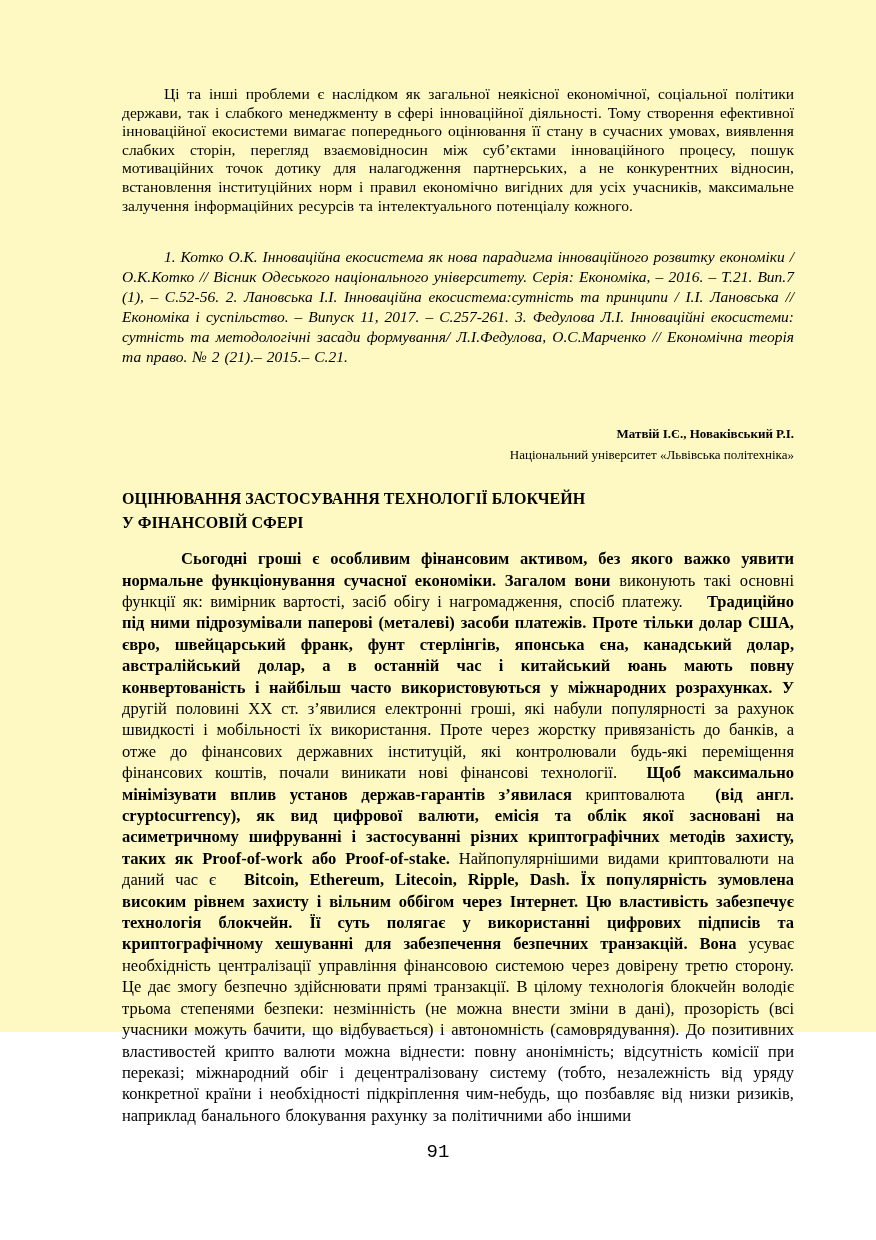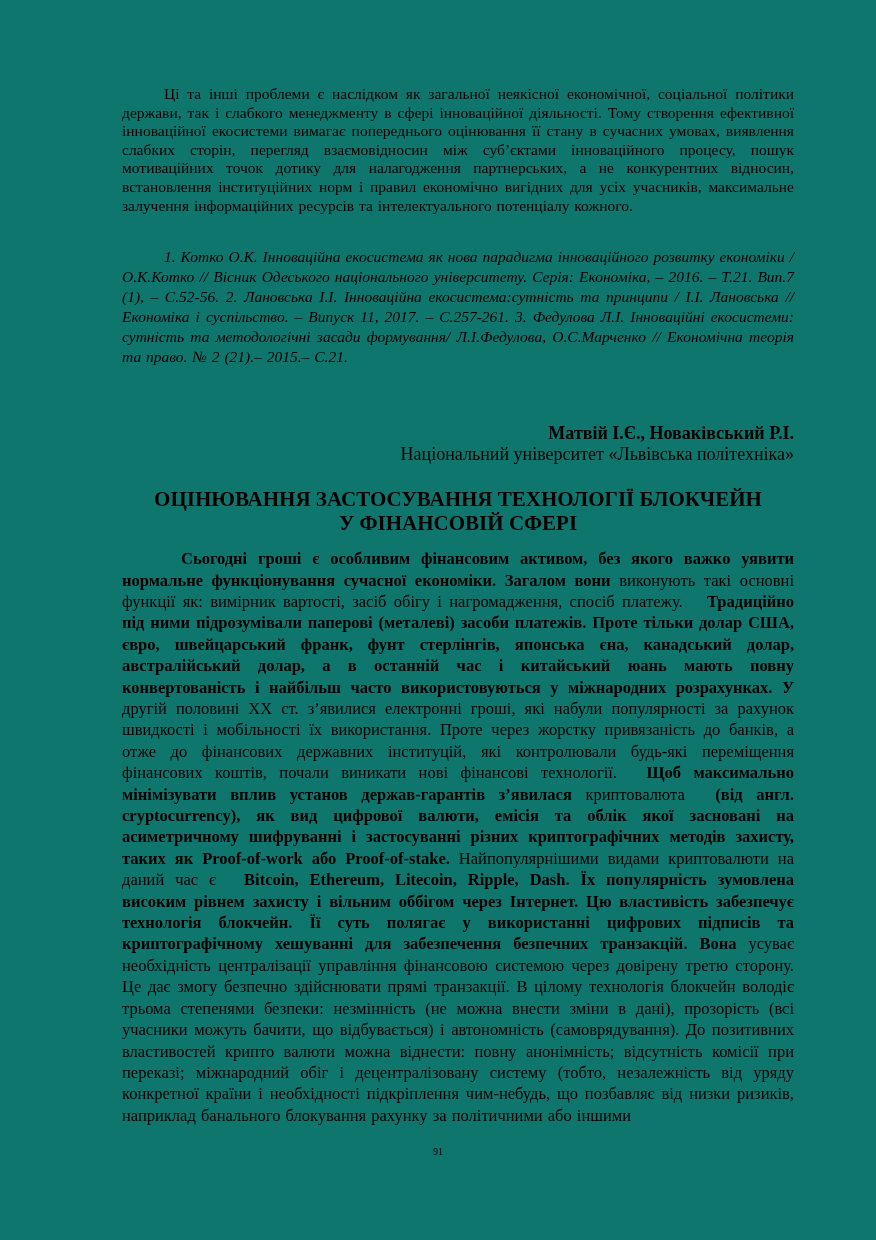--- a/index.html
+++ b/index.html
@@ -11,69 +11,70 @@
     width: 876px;
     height: 1240px;
     color: #000000;
     font-family: "Liberation Serif", "DejaVu Serif", serif;
     overflow: hidden;
   }
   .page {
     position: relative;
     box-sizing: border-box;
     width: 876px;
-    height: 1240px;
+    height: 1032px;
     padding: 85px 82px 0 122px;
-    background: #0f766e;
+    background: #fef9c3;
   }
   .para {
     margin: 0;
     text-align: justify;
     word-spacing: 1px;
   }
   .indent { text-indent: 42px; }
   .intro-para {
     font-size: 15.5px;
     line-height: 18.6px;
   }
   .refs-para {
     margin-top: 32px;
     font-style: italic;
     font-size: 15.5px;
     line-height: 20px;
   }
   .byline {
     margin-top: 56px;
     text-align: right;
-    font-size: 18px;
+    font-size: 13px;
     line-height: 21px;
   }
   .authors { font-weight: bold; }
   .title {
     margin: 22px 0 0 0;
-    text-align: center;
+    text-align: left;
     font-weight: bold;
-    font-size: 21px;
+    font-size: 16px;
     line-height: 24px;
   }
   .body-para {
     margin-top: 13px;
     font-size: 16.5px;
     line-height: 21.4px;
   }
   .seg-bold { font-weight: bold; margin-left: 17px; }
   .seg-regular { font-weight: normal; }
   .page-number {
     position: absolute;
     top: 1143px;
     left: 0;
     width: 876px;
     text-align: center;
-    font-size: 10px;
+    font-size: 19px;
     line-height: 18px;
+    font-family: Liberation Mono, monospace;
   }
 </style>
 </head>
 <body>
 
 <div class="page">
 
   <p class="para intro-para indent">Ці та інші проблеми є наслідком як загальної неякісної економічної, соціальної політики держави, так і слабкого менеджменту в сфері інноваційної діяльності. Тому створення ефективної інноваційної екосистеми вимагає попереднього оцінювання її стану в сучасних умовах, виявлення слабких сторін, перегляд взаємовідносин між суб’єктами інноваційного процесу, пошук мотиваційних точок дотику для налагодження партнерських, а не конкурентних відносин, встановлення інституційних норм і правил економічно вигідних для усіх учасників, максимальне залучення інформаційних ресурсів та інтелектуального потенціалу кожного.</p>
 
   <p class="para refs-para indent">1. Котко О.К. Інноваційна екосистема як нова парадигма інноваційного розвитку економіки / О.К.Котко // Вісник Одеського національного університету. Серія: Економіка, – 2016. – Т.21. Вип.7 (1), – С.52-56. 2. Лановська І.І. Інноваційна екосистема:сутність та принципи / І.І. Лановська // Економіка і суспільство. – Випуск 11, 2017. – С.257-261. 3. Федулова Л.І. Інноваційні екосистеми: сутність та методологічні засади формування/ Л.І.Федулова, О.С.Марченко // Економічна теорія та право. № 2 (21).– 2015.– С.21.</p>

